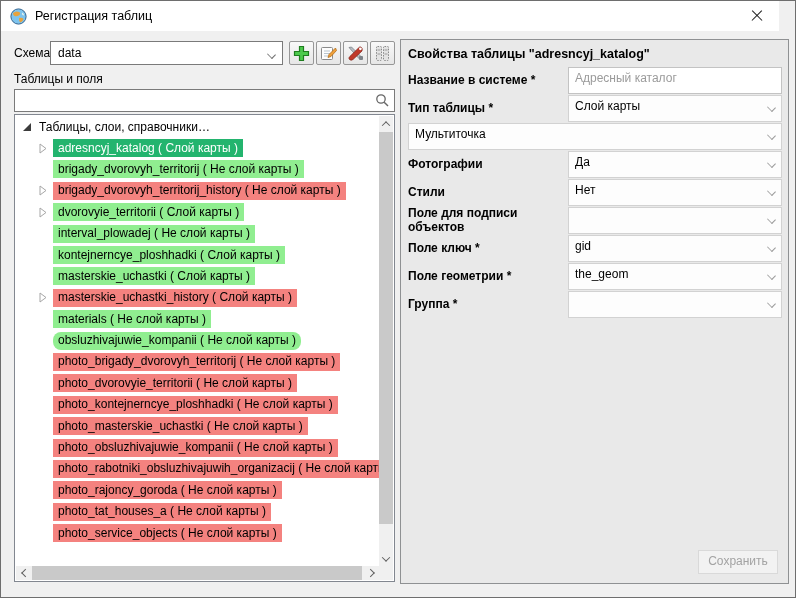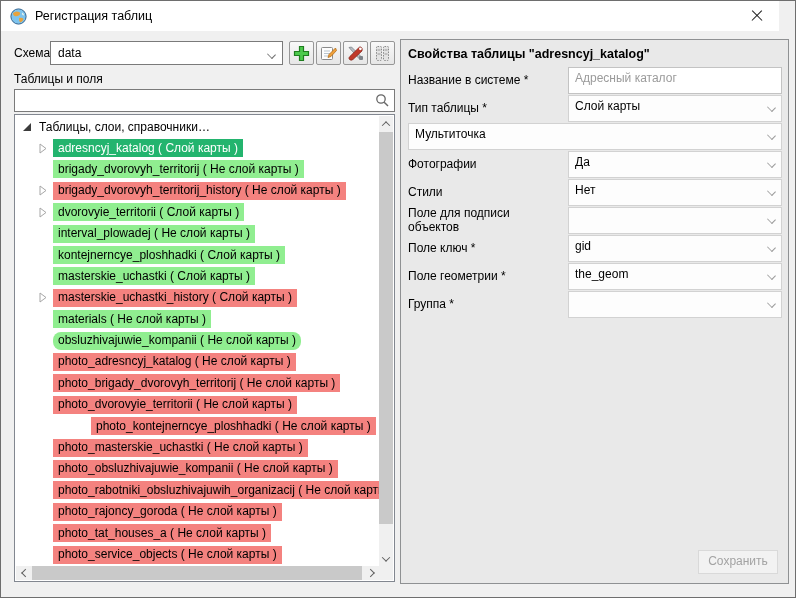--- a/index.html
+++ b/index.html
@@ -76,21 +76,21 @@
   .sb-right { transform:rotate(-45deg) translate(-1px,-1px); }
   .corner { position:absolute; right:1px; bottom:1px; width:14px; height:14px; background:#f0f0f0; }
 
   
   .props {
     position:absolute; left:399px; top:38px; width:389px; height:545px;
     background:#e9e9e9; border:1px solid #8f9193;
   }
   .props-header { padding:7px 8px 5px 7px; font-weight:bold; font-size:12.5px; }
   .form-row { display:flex; align-items:center; height:28px; padding:0 6px 0 7px; }
-  .form-row .flabel { flex:0 0 160px; padding-right:4px; }
+  .form-row .flabel { flex:0 0 160px; padding-right:4px;font-weight:bold; }
   .fcontrol { position:relative; flex:1; height:27px; line-height:20px; }
   .fcontrol.finput { background:#fff; border:1px solid #c3c3c3; padding:0 6px; color:#9b9b9b; }
   .fcontrol.fselect { background:#fdfdfd; border:1px solid #d2d2d2; padding:0 18px 0 6px; }
   .fcontrol .chev { right:6px; top:8px; border-color:#9a9a9a; }
   .save-btn {
     position:absolute; right:10px; bottom:9px; width:80px; height:24px;
     background:#f2f2f2; border:1px solid #d9d9d9; color:#a3a3a3;
     text-align:center; line-height:21px;
   }
 </style>
@@ -236,46 +236,40 @@
     <span class="tree-pill green" style="background: rgb(144, 238, 144);">materials  ( Не слой карты )</span>
   </div>
 
   <div class="tree-row item-row">
     <svg class="expander" viewBox="0 0 10 11" style="visibility: hidden;">
       <path d="M2 1 L8 5.5 L2 10 Z" fill="#fff" stroke="#a6a6a6" stroke-width="1"></path>
     </svg>
     <span class="tree-pill green" style="background: rgb(144, 238, 144); border-radius: 8px;">obsluzhivajuwie_kompanii  ( Не слой карты )</span>
   </div>
 
-  <div class="tree-row item-row">
-    <svg class="expander" viewBox="0 0 10 11" style="visibility: hidden;">
-      <path d="M2 1 L8 5.5 L2 10 Z" fill="#fff" stroke="#a6a6a6" stroke-width="1"></path>
-    </svg>
-    <span class="tree-pill red" style="background: rgb(244, 130, 127);">photo_adresncyj_katalog  ( Не слой карты )</span>
-  </div>
 
   <div class="tree-row item-row">
     <svg class="expander" viewBox="0 0 10 11" style="visibility: hidden;">
       <path d="M2 1 L8 5.5 L2 10 Z" fill="#fff" stroke="#a6a6a6" stroke-width="1"></path>
     </svg>
     <span class="tree-pill red" style="background: rgb(244, 130, 127);">photo_brigady_dvorovyh_territorij  ( Не слой карты )</span>
   </div>
 
   <div class="tree-row item-row">
     <svg class="expander" viewBox="0 0 10 11" style="visibility: hidden;">
       <path d="M2 1 L8 5.5 L2 10 Z" fill="#fff" stroke="#a6a6a6" stroke-width="1"></path>
     </svg>
     <span class="tree-pill red" style="background: rgb(244, 130, 127);">photo_dvorovyie_territorii  ( Не слой карты )</span>
   </div>
 
   <div class="tree-row item-row">
     <svg class="expander" viewBox="0 0 10 11" style="visibility: hidden;">
       <path d="M2 1 L8 5.5 L2 10 Z" fill="#fff" stroke="#a6a6a6" stroke-width="1"></path>
     </svg>
-    <span class="tree-pill red" style="background: rgb(244, 130, 127); margin-left: 38px;">photo_kontejnerncye_ploshhadki  ( Не слой карты )</span>
+    <span class="tree-pill red" style="background: rgb(244, 130, 127);">photo_kontejnerncye_ploshhadki  ( Не слой карты )</span>
   </div>
 
   <div class="tree-row item-row">
     <svg class="expander" viewBox="0 0 10 11" style="visibility: hidden;">
       <path d="M2 1 L8 5.5 L2 10 Z" fill="#fff" stroke="#a6a6a6" stroke-width="1"></path>
     </svg>
     <span class="tree-pill red" style="background: rgb(244, 130, 127);">photo_masterskie_uchastki  ( Не слой карты )</span>
   </div>
 
   <div class="tree-row item-row">

